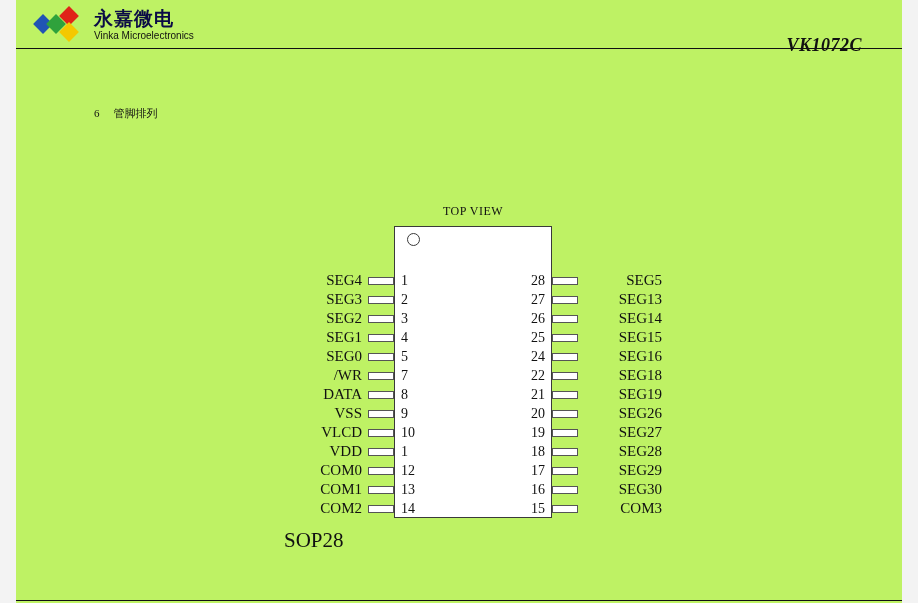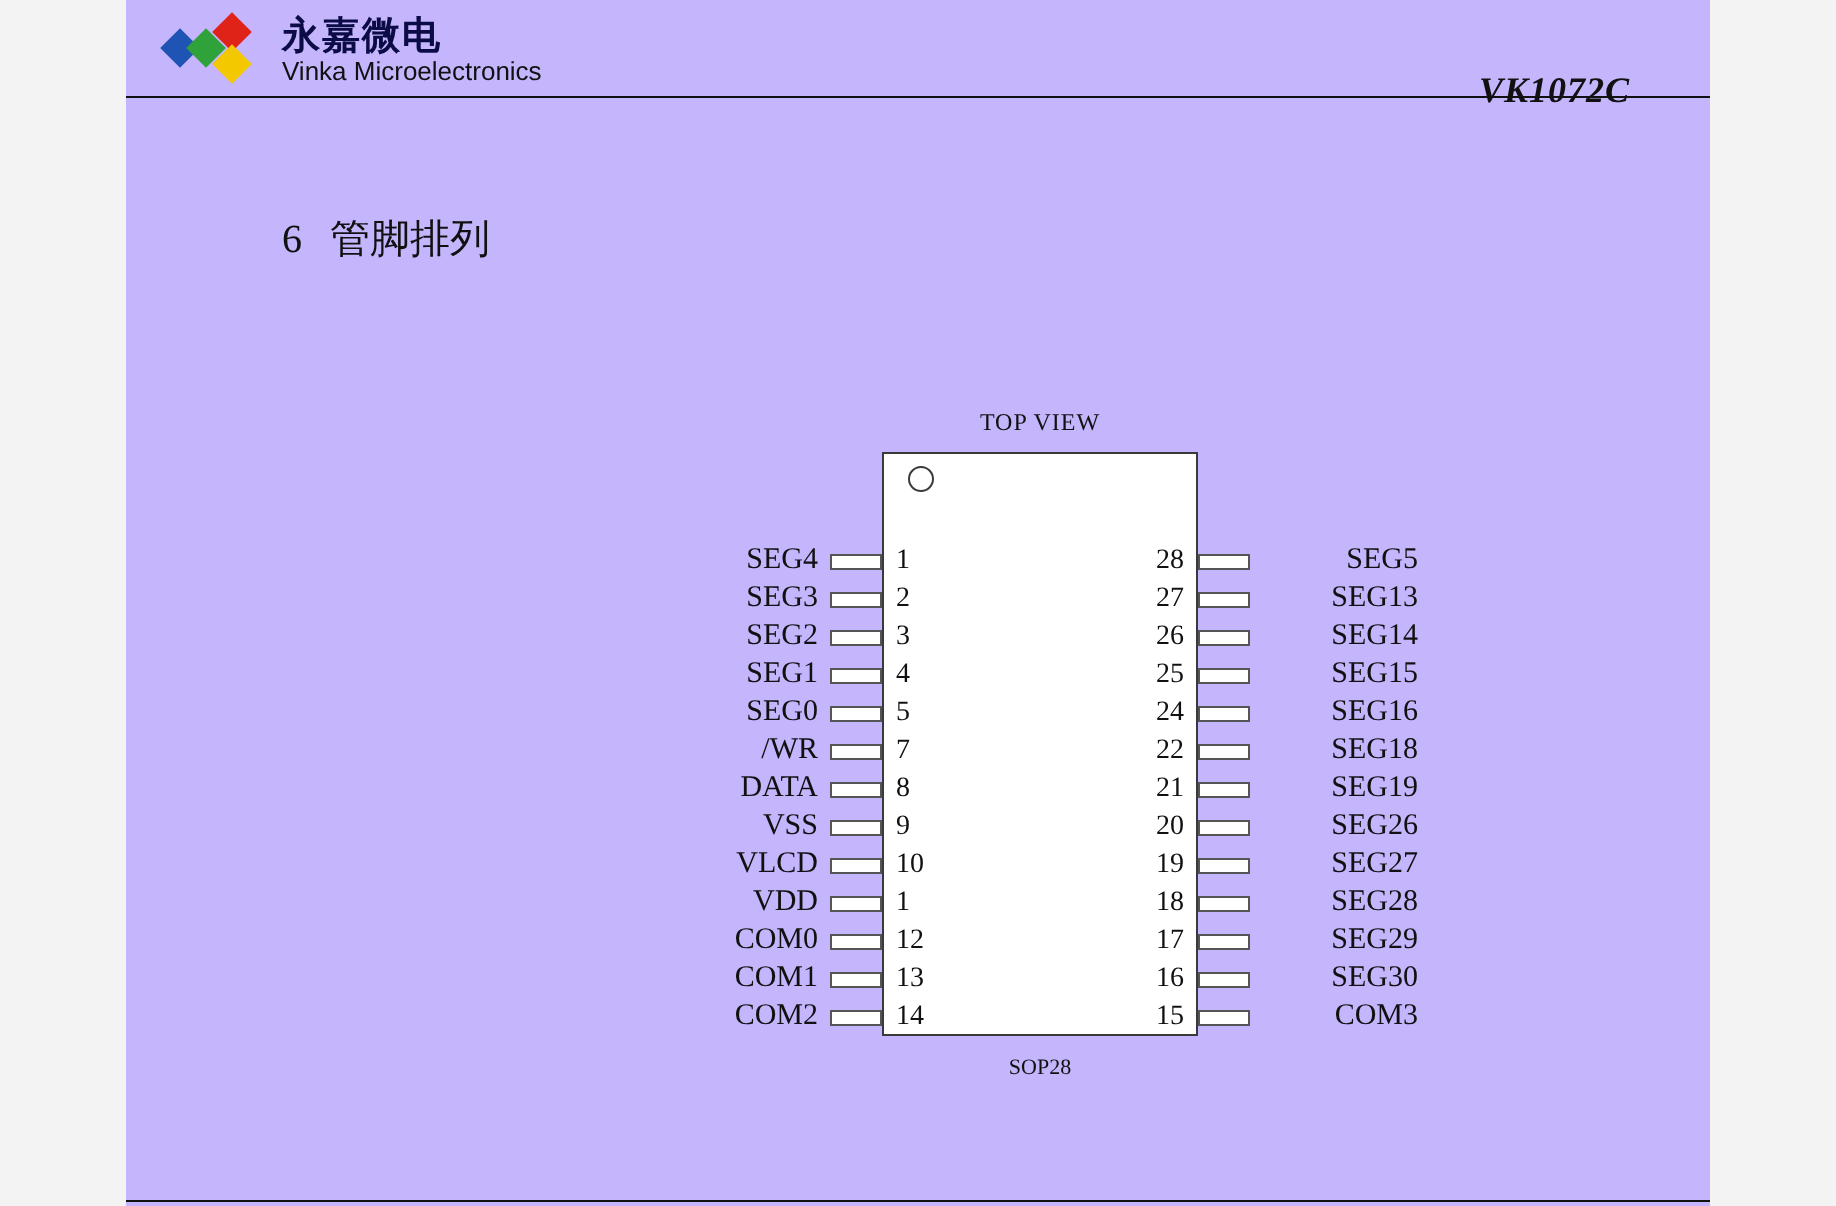--- a/index.html
+++ b/index.html
@@ -1,21 +1,21 @@
 <!DOCTYPE html>
 <html><head>
 <meta charset="utf-8">
 <style>
   * { margin: 0; padding: 0; box-sizing: border-box; }
   html, body { background: #f3f3f3; }
   .page {
     position: relative;
-    width: 792px;
+    width: 886px;
     height: 603px;
-    background: #c4b5fd;
+    background: #bef264;
     font-family: "Liberation Serif", serif;
     color: #111;
     overflow: hidden;
     margin: 0 auto;
   }
 
   
   .header-rule {
     position: absolute; top: 48px; left: 0; right: 0;
     border-top: 1.6px solid #111;
@@ -40,32 +40,32 @@
   .logo-d3 { left: 28px; top: 3px;  }
   .logo-d4 { left: 28px; top: 19px; }
   .brand-text { display: flex; flex-direction: column; }
   .brand-cn {
     font-family: "Liberation Sans", sans-serif;
     font-weight: bold; font-size: 19px; line-height: 22px;
     letter-spacing: 1px; color: #0b0b46;
   }
   .brand-en {
     font-family: "Liberation Sans", sans-serif;
-    font-size: 13px; line-height: 11px; color: #111;
+    font-size: 10px; line-height: 11px; color: #111;
   }
   .doc-code {
     position: absolute; top: 22px; right: 40px;
     font-style: italic; font-weight: bold;
     font-size: 18px; letter-spacing: 0.5px; margin-top: 13px;
   }
 
   
   .section-heading {
     position: absolute; top: 106px; left: 78px;
-    font-size: 20px;
+    font-size: 11px;
     text-align: center;
   }
   .section-heading .sec-num { margin-right: 14px; }
 
   
   .diagram {
     position: absolute; top: 204px; left: 268px; width: 378px;
   }
   .topview {
     text-align: center; font-size: 12px; letter-spacing: 0.5px;
@@ -100,21 +100,21 @@
   .pincol.right { justify-content: flex-start; }
   .pin-rect {
     width: 26px; height: 8px;
     border: 1px solid #555; background: #fff;
   }
   .num { font-size: 14px; }
   .num.left  { width: 34px; text-align: left;  padding-left: 7px; }
   .num.right { width: 34px; text-align: right; padding-right: 7px; }
   .spacer { flex: 1; }
   .package {
-    text-align: center; margin-top: 10px; font-size: 11px;
+    margin-top: 10px; font-size: 21px;
   }
 </style>
 </head>
 <body>
 
 <div class="page">
 
   <div class="brand">
     <div class="logo">
       <span class="logo-diamond logo-d1" style="background-color: rgb(32, 84, 180);"></span>

